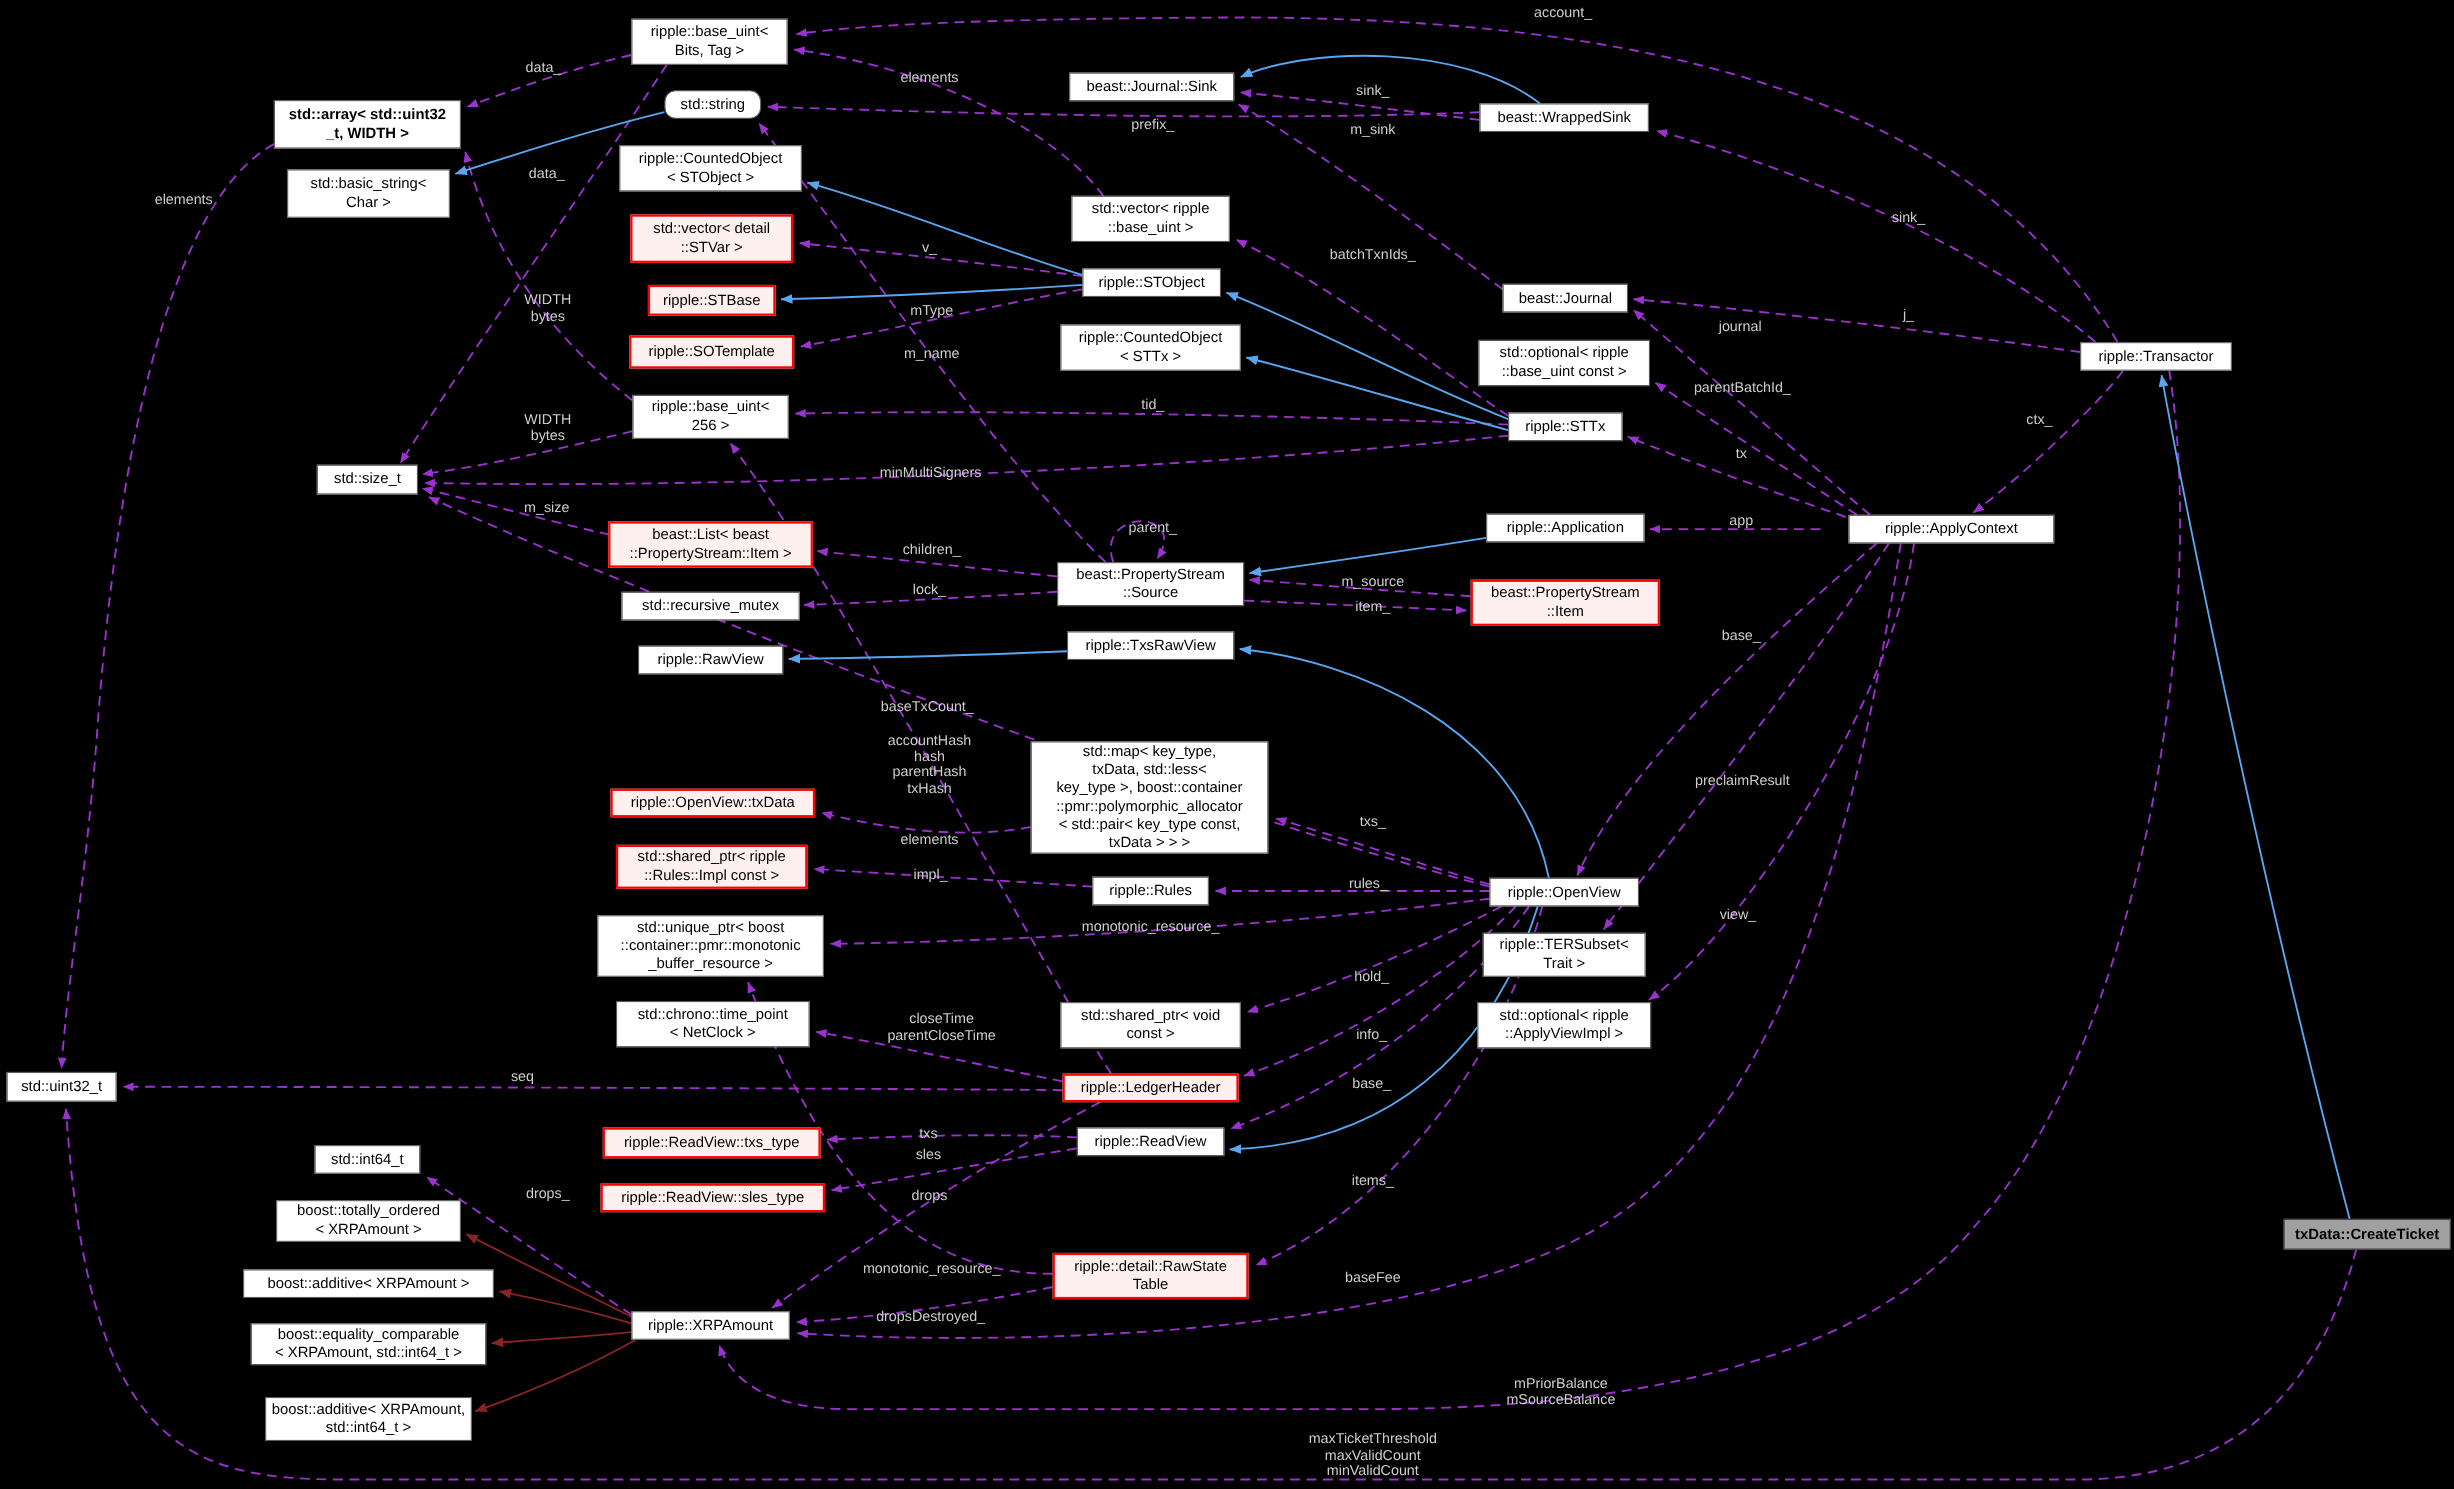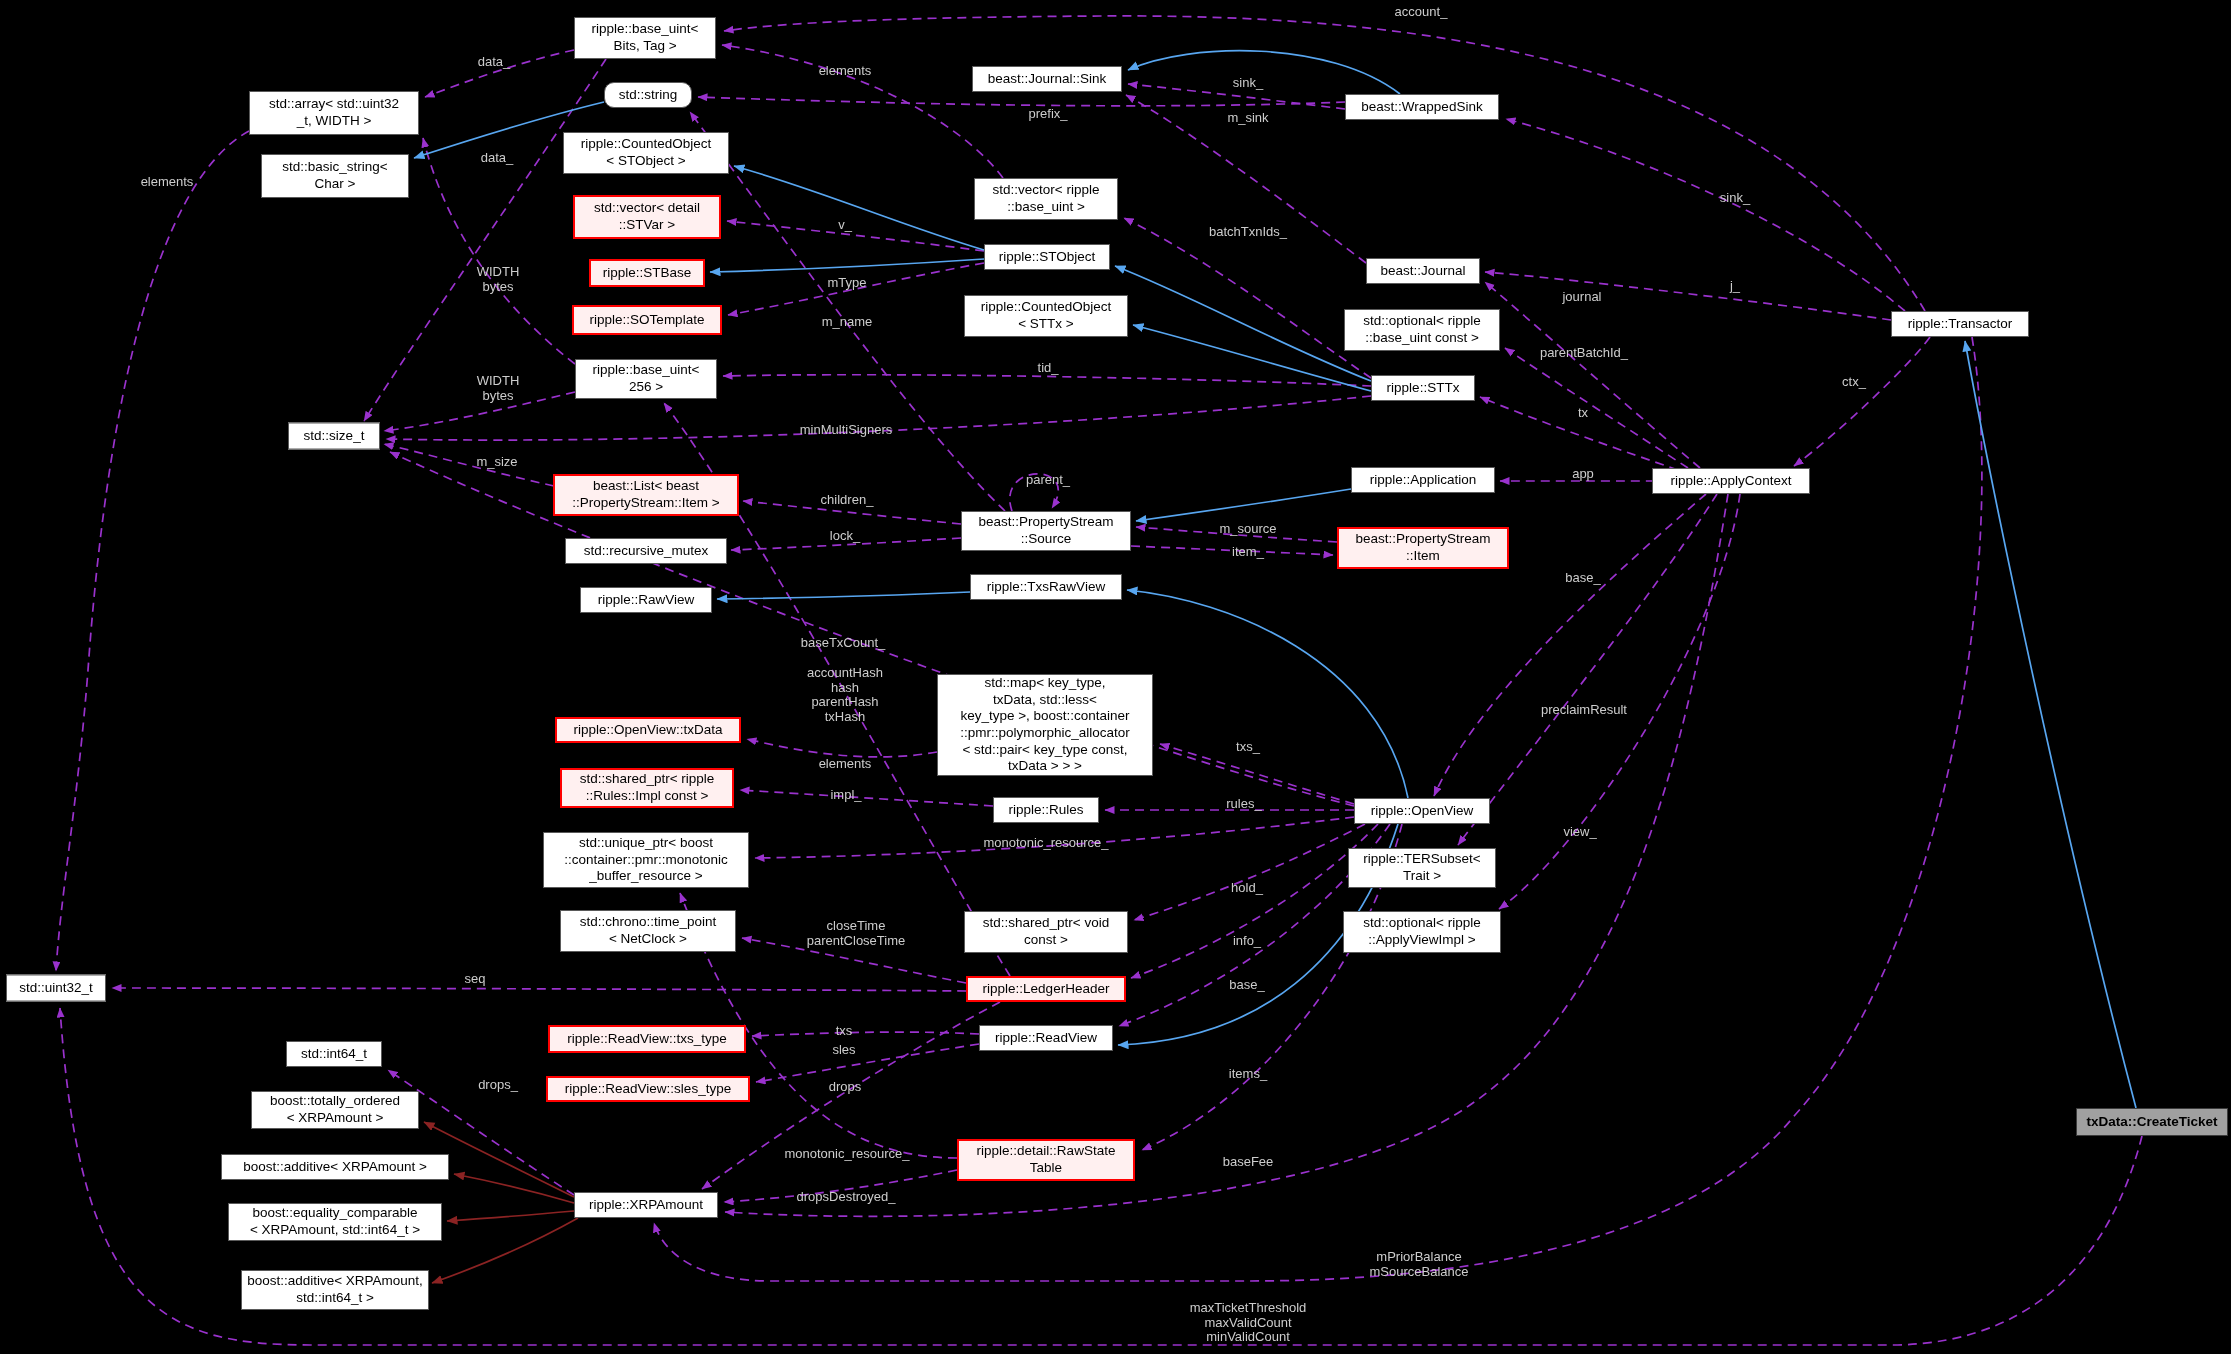--- a/index.html
+++ b/index.html
@@ -174,21 +174,21 @@
       <div class="edge-label" style="left: 845px; top: 1087px;">drops</div>
       <div class="edge-label" style="left: 844px; top: 1031px;">txs</div>
       <div class="edge-label" style="left: 844px; top: 1050px;">sles</div>
       <div class="edge-label" style="left: 847px; top: 1154px;">monotonic_resource_</div>
       <div class="edge-label" style="left: 846px; top: 1197px;">dropsDestroyed_</div>
       <div class="edge-label" style="left: 498px; top: 1085px;">drops_</div>
     </div>
   <div id="node-layer">
       <div class="node" style="left: 645px; top: 38px; width: 142px; height: 42px;">ripple::base_uint&lt;
 Bits, Tag &gt;</div>
-      <div class="node" style="left: 334px; top: 113px; width: 170px; height: 44px;">std::array&lt; std::uint32
+      <div class="node" style="left: 334px; top: 113px; width: 170px; height: 44px; font-weight: bold;">std::array&lt; std::uint32
 _t, WIDTH &gt;</div>
       <div class="node" style="left: 648px; top: 95px; width: 88px; height: 26px; border-radius: 10px;">std::string</div>
       <div class="node" style="left: 335px; top: 176px; width: 148px; height: 44px;">std::basic_string&lt;
 Char &gt;</div>
       <div class="node" style="left: 646px; top: 153px; width: 166px; height: 42px;">ripple::CountedObject
 &lt; STObject &gt;</div>
       <div class="node truncated" style="left: 647px; top: 217px; width: 148px; height: 44px;">std::vector&lt; detail
 ::STVar &gt;</div>
       <div class="node truncated" style="left: 647px; top: 273px; width: 116px; height: 28px;">ripple::STBase</div>
       <div class="node truncated" style="left: 647px; top: 320px; width: 150px; height: 30px;">ripple::SOTemplate</div>
@@ -205,21 +205,21 @@
 ::base_uint &gt;</div>
       <div class="node" style="left: 1047px; top: 257px; width: 126px; height: 26px;">ripple::STObject</div>
       <div class="node" style="left: 1046px; top: 316px; width: 164px; height: 42px;">ripple::CountedObject
 &lt; STTx &gt;</div>
       <div class="node" style="left: 1423px; top: 271px; width: 114px; height: 26px;">beast::Journal</div>
       <div class="node" style="left: 1422px; top: 330px; width: 156px; height: 42px;">std::optional&lt; ripple
 ::base_uint const &gt;</div>
       <div class="node" style="left: 1423px; top: 388px; width: 104px; height: 26px;">ripple::STTx</div>
       <div class="node" style="left: 1960px; top: 324px; width: 138px; height: 26px;">ripple::Transactor</div>
       <div class="node" style="left: 1423px; top: 480px; width: 144px; height: 26px;">ripple::Application</div>
-      <div class="node" style="left: 1731px; top: 481px; width: 158px; height: 26px;">ripple::ApplyContext</div>
+      <div class="node" style="left: 1774px; top: 481px; width: 187px; height: 26px;">ripple::ApplyContext</div>
       <div class="node" style="left: 1046px; top: 531px; width: 170px; height: 40px;">beast::PropertyStream
 ::Source</div>
       <div class="node truncated" style="left: 1423px; top: 548px; width: 172px; height: 42px;">beast::PropertyStream
 ::Item</div>
       <div class="node" style="left: 1046px; top: 587px; width: 152px; height: 26px;">ripple::TxsRawView</div>
       <div class="node" style="left: 1045px; top: 725px; width: 216px; height: 102px;">std::map&lt; key_type,
  txData, std::less&lt;
  key_type &gt;, boost::container
 ::pmr::polymorphic_allocator
 &lt; std::pair&lt; key_type const,

